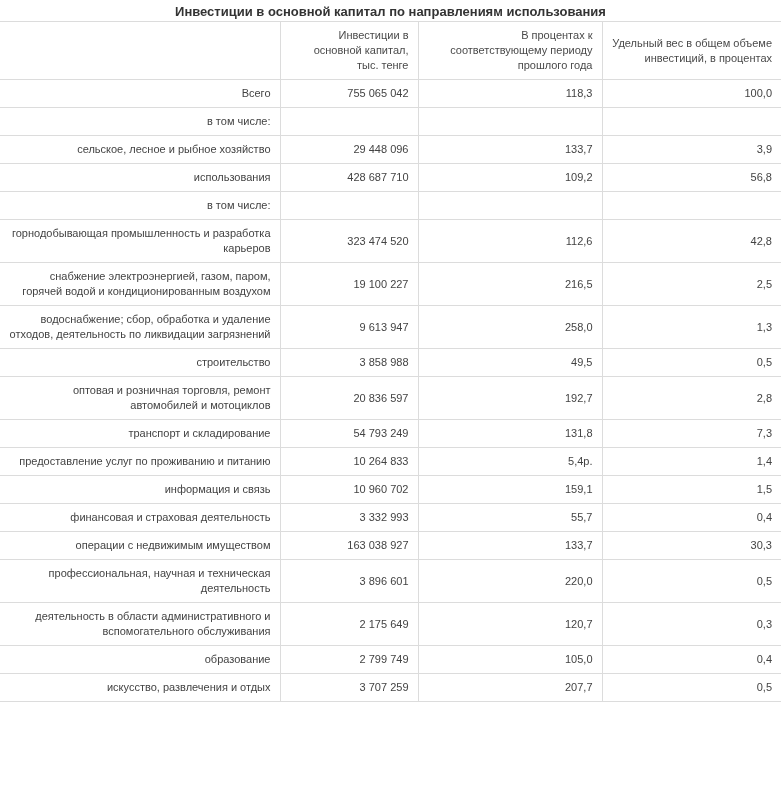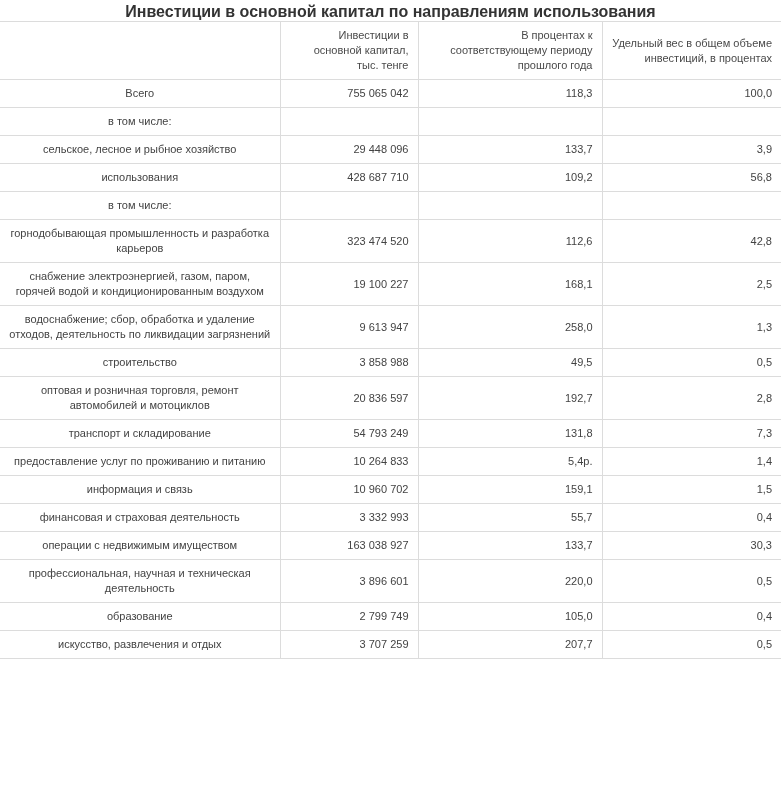--- a/index.html
+++ b/index.html
@@ -4,21 +4,21 @@
 <style>
   html, body { margin: 0; padding: 0; }
   body {
     width: 781px;
     height: 800px;
     overflow: hidden;
     background: #ffffff;
     font-family: "Liberation Sans", "DejaVu Sans", sans-serif;
   }
   .page-title {
-    font-size: 16px;
+    font-size: 13px;
     line-height: 15px;
     font-weight: bold;
     color: #333333;
     text-align: center;
     padding: 4px 0 2px 0;
   }
   table.stats {
     border-collapse: collapse;
     table-layout: fixed;
     width: 781px;
@@ -36,21 +36,21 @@
     padding: 6px 9px;
     vertical-align: middle;
     overflow: hidden;
   }
   table.stats th + th, table.stats td + td { border-left: 1px solid #dcdcdc; }
   table.stats th {
     font-weight: normal;
     color: #4a4a4a;
     text-align: right;
   }
-  td.label { text-align: center; padding-left: 7px; }
+  td.label { text-align: right; padding-left: 7px; }
   td.num { text-align: right; }
 </style>
 </head>
 <body>
 
 <div class="page">
   <div class="page-title">Инвестиции в основной капитал по направлениям использования</div>
 
   <table class="stats">
     <colgroup>
@@ -100,21 +100,21 @@
       </tr>
       <tr>
         <td class="label">горнодобывающая промышленность и разработка карьеров</td>
         <td class="num">323 474 520</td>
         <td class="num">112,6</td>
         <td class="num">42,8</td>
       </tr>
       <tr>
         <td class="label">снабжение электроэнергией, газом, паром, горячей водой и кондиционированным воздухом</td>
         <td class="num">19 100 227</td>
-        <td class="num">168,1</td>
+        <td class="num">216,5</td>
         <td class="num">2,5</td>
       </tr>
       <tr>
         <td class="label">водоснабжение; сбор, обработка и удаление отходов, деятельность по ликвидации загрязнений</td>
         <td class="num">9 613 947</td>
         <td class="num">258,0</td>
         <td class="num">1,3</td>
       </tr>
       <tr>
         <td class="label">строительство</td>
@@ -158,20 +158,26 @@
         <td class="num">133,7</td>
         <td class="num">30,3</td>
       </tr>
       <tr>
         <td class="label">профессиональная, научная и техническая деятельность</td>
         <td class="num">3 896 601</td>
         <td class="num">220,0</td>
         <td class="num">0,5</td>
       </tr>
       <tr>
+        <td class="label">деятельность в области административного и вспомогательного обслуживания</td>
+        <td class="num">2 175 649</td>
+        <td class="num">120,7</td>
+        <td class="num">0,3</td>
+      </tr>
+      <tr>
         <td class="label">образование</td>
         <td class="num">2 799 749</td>
         <td class="num">105,0</td>
         <td class="num">0,4</td>
       </tr>
       <tr>
         <td class="label">искусство, развлечения и отдых</td>
         <td class="num">3 707 259</td>
         <td class="num">207,7</td>
         <td class="num">0,5</td>

